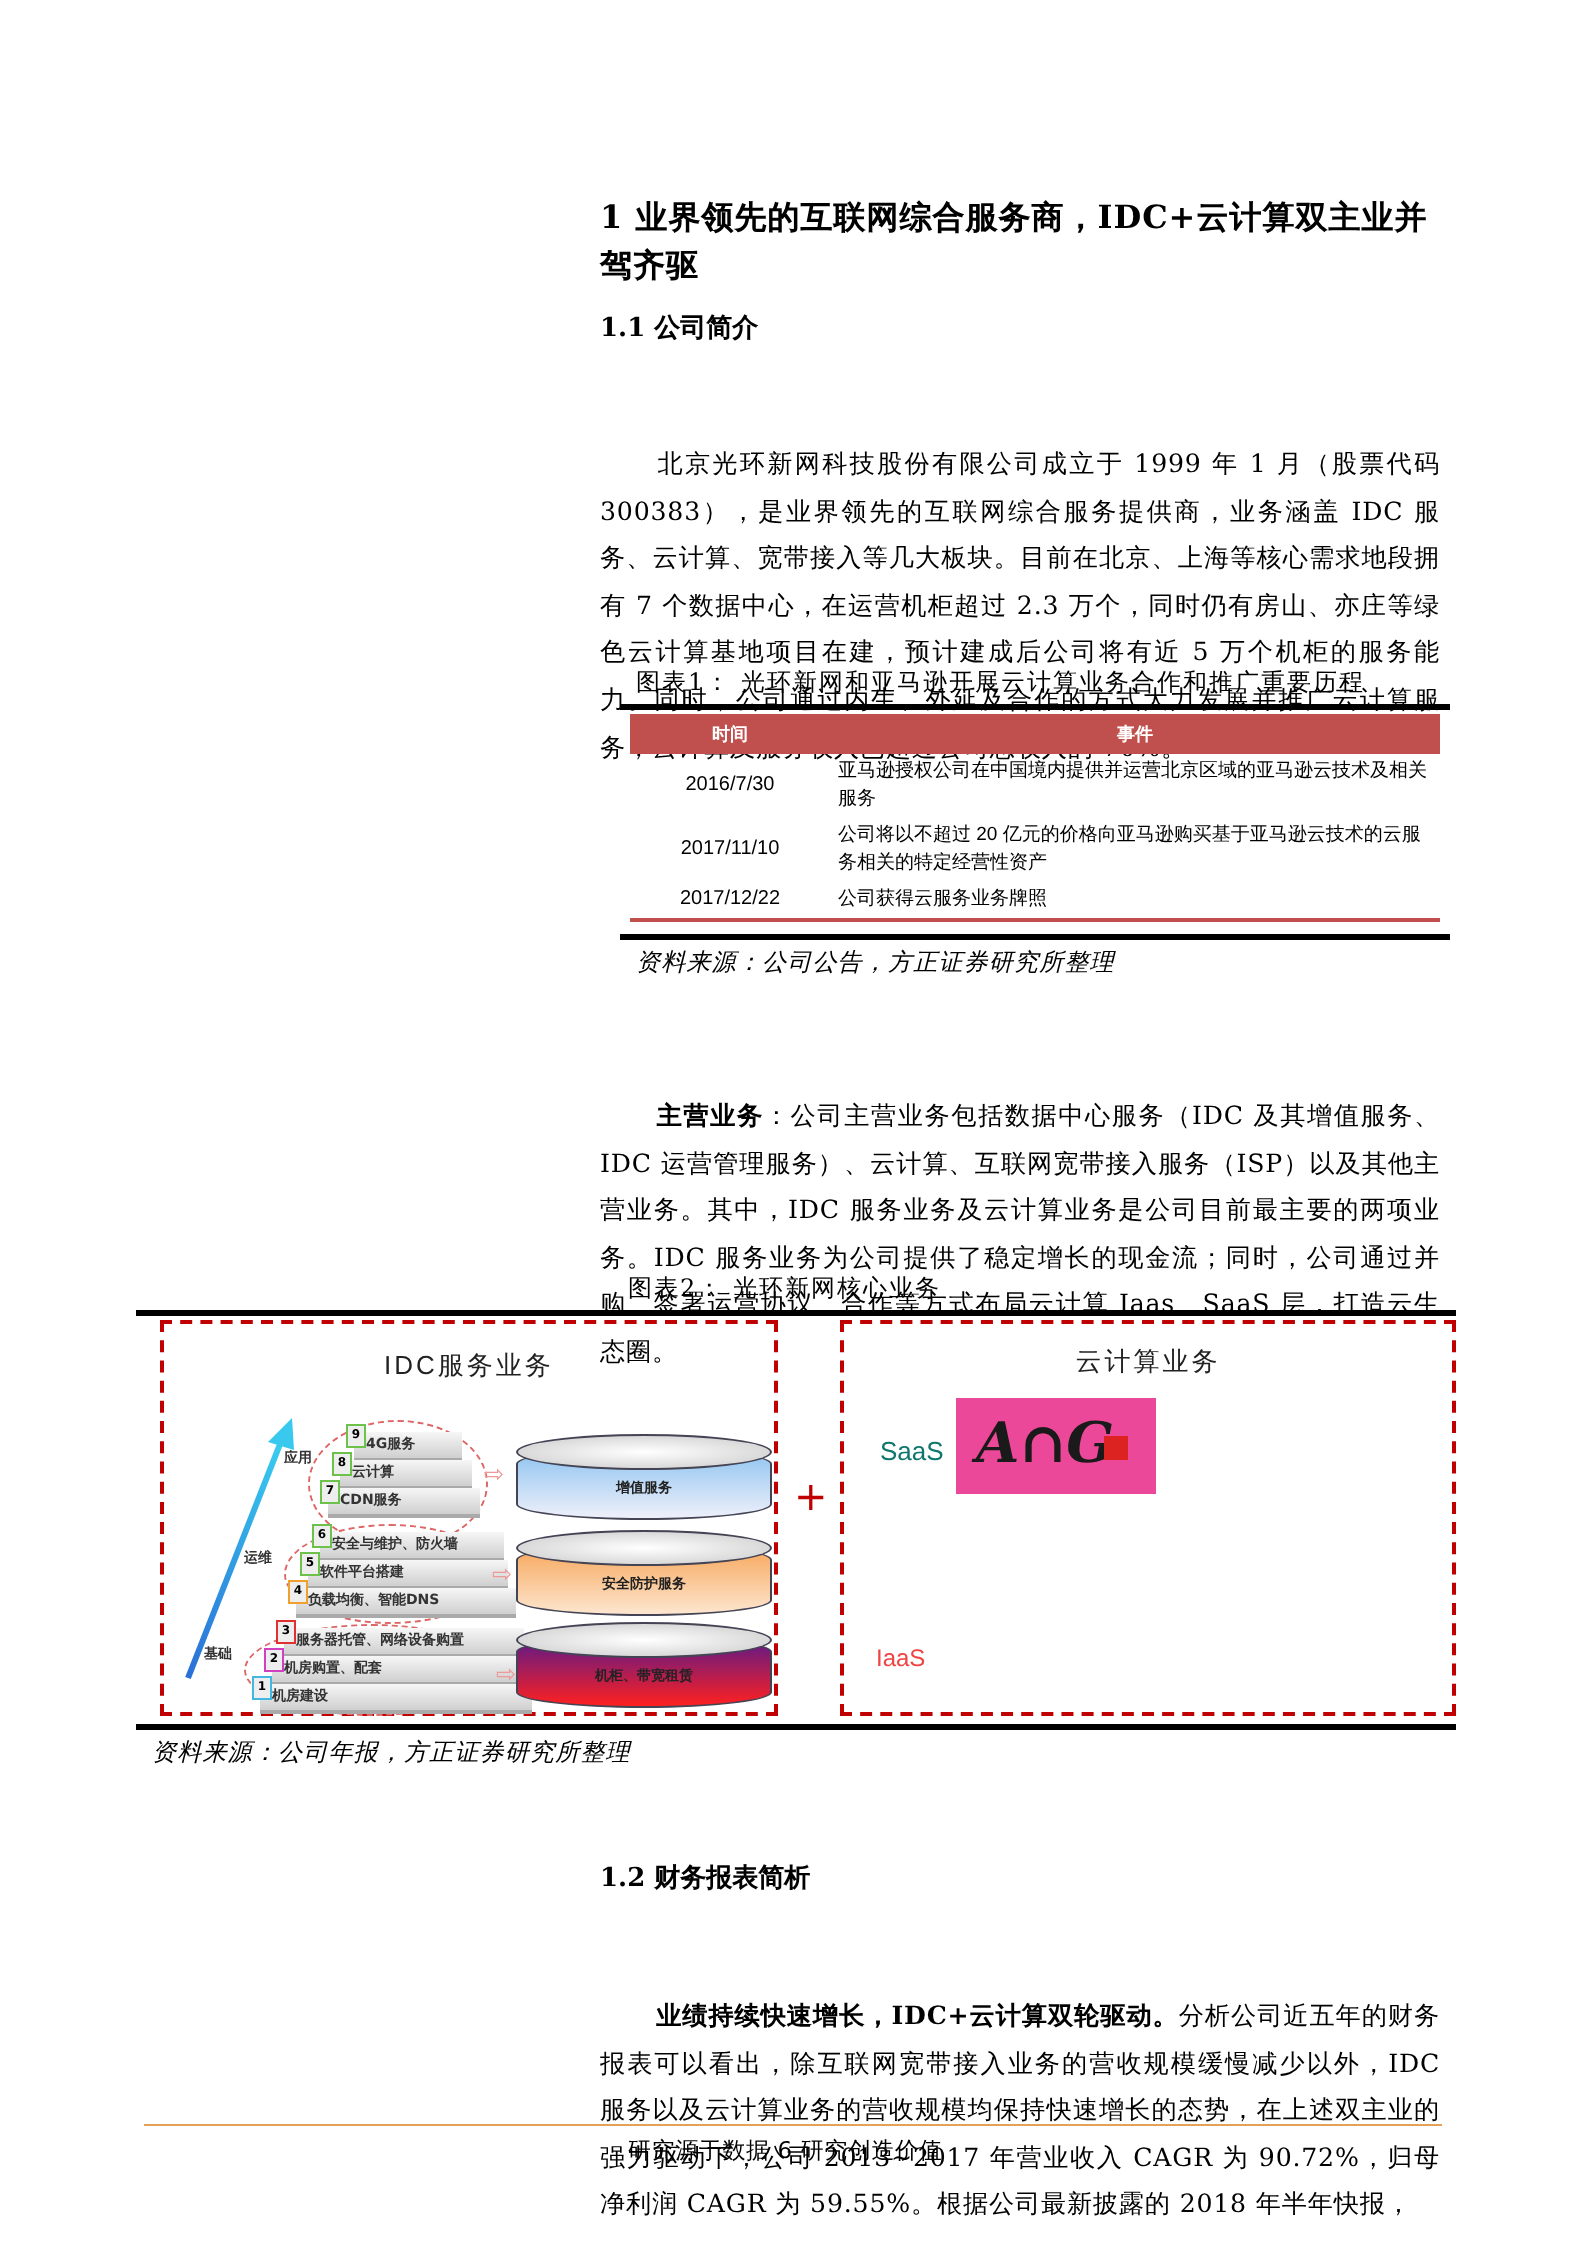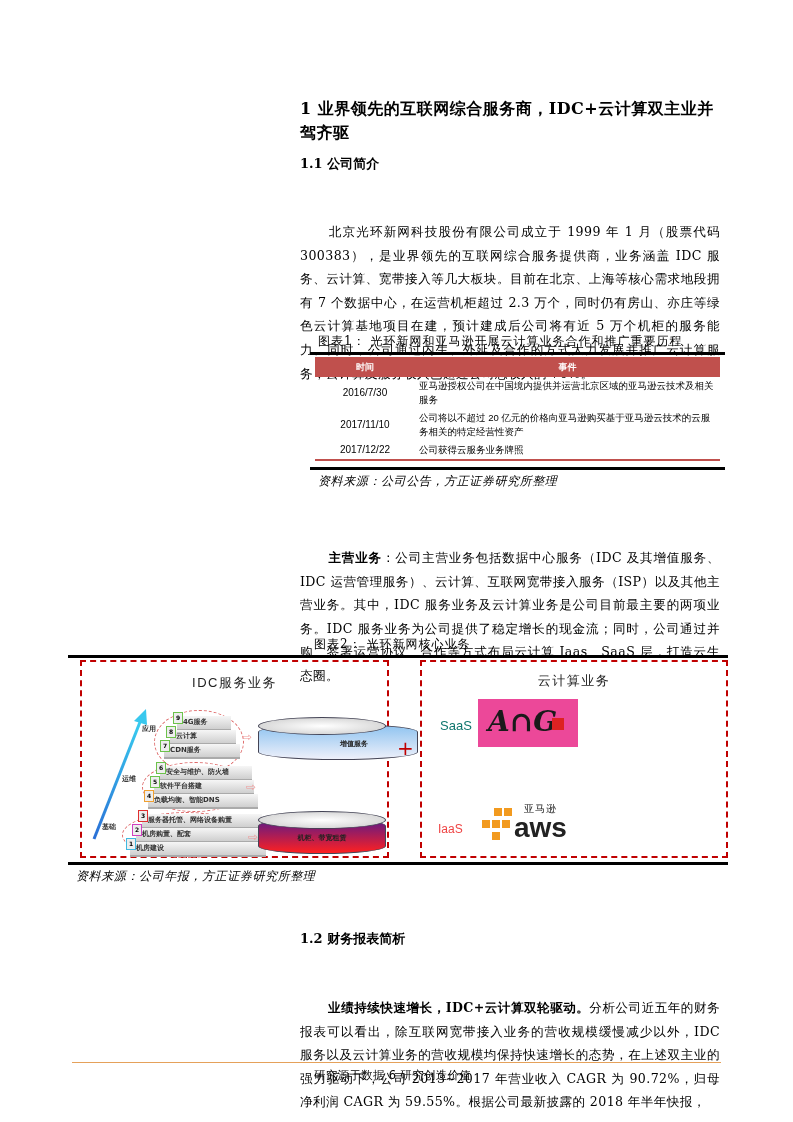--- a/index.html
+++ b/index.html
@@ -115,23 +115,27 @@
   <div class="num" style="left:68px;top:114px;border-color:#6cc24a;">5</div>
   <div class="num" style="left:62px;top:128px;border-color:#f0a030;">4</div>
   <div class="num" style="left:56px;top:148px;border-color:#e03030;">3</div>
   <div class="num" style="left:50px;top:162px;border-color:#d040c0;">2</div>
   <div class="num" style="left:44px;top:176px;border-color:#40b8e0;">1</div>
 
   <div class="arrow-sm" style="left:160px;top:68px;">⇨</div>
   <div class="arrow-sm" style="left:164px;top:118px;">⇨</div>
   <div class="arrow-sm" style="left:166px;top:168px;">⇨</div>
 
-  <div class="cyl" style="left:176px;top:62px;background:linear-gradient(#8ec3f0,#eef0fa);padding-left:32px;">
+  <div class="cyl" style="left:176px;top:62px;background:linear-gradient(#8ec3f0,#eef0fa);">
     <div class="top"></div>
     <span style="position:relative;">增值服务</span>
+  </div>
+  <div class="cyl" style="left:176px;top:110px;background:linear-gradient(#f7a65a,#fde6cf);">
+    <div class="top"></div>
+    <span style="position:relative;">安全防护服务</span>
   </div>
   <div class="cyl" style="left:176px;top:156px;background:linear-gradient(#5a1a8a,#ff2020);color:#222;">
     <div class="top"></div>
     <span style="position:relative;">机柜、带宽租赁</span>
   </div>
 </div>
 
 <div class="abs" style="left:397px;top:736px;font-family:'DejaVu Sans',sans-serif;font-size:20px;color:#c00000;">+</div>
 
 <div class="abs dash-box" style="left:420px;top:660px;width:308px;height:198px;">
@@ -139,32 +143,20 @@
 
   <div class="abs" style="left:18px;top:56px;font-family:'Liberation Sans',sans-serif;font-size:13px;color:#0f766e;">SaaS</div>
   <div class="abs" style="left:16px;top:160px;font-family:'Liberation Sans',sans-serif;font-size:12px;color:#ef4444;">IaaS</div>
 
   <div class="abs" style="left:56px;top:37px;width:100px;height:48px;background:#ec4899;">
     <span class="abs" style="left:10px;top:6px;font-family:'DejaVu Serif',serif;font-size:28px;font-weight:bold;font-style:italic;color:#1a1a1a;">A∩G</span>
     <span class="abs" style="left:74px;top:19px;width:12px;height:12px;background:#d22;"></span>
   </div>
 
 
-  <div class="abs" style="left:56px;top:140px;width:100px;height:50px;">
-    <svg class="abs" style="left:2px;top:4px;" width="42" height="40">
-      <rect x="14" y="2" width="8" height="8" fill="#f29a1f"></rect>
-      <rect x="24" y="2" width="8" height="8" fill="#f29a1f"></rect>
-      <rect x="2" y="14" width="8" height="8" fill="#f29a1f"></rect>
-      <rect x="12" y="14" width="8" height="8" fill="#f29a1f"></rect>
-      <rect x="22" y="14" width="8" height="8" fill="#f29a1f"></rect>
-      <rect x="12" y="26" width="8" height="8" fill="#f29a1f"></rect>
-    </svg>
-    <span class="abs" style="left:46px;top:0px;font-family:'DejaVu Sans',sans-serif;font-size:10px;color:#222;letter-spacing:1px;">亚马逊</span>
-    <span class="abs" style="left:36px;top:10px;font-family:'Liberation Sans',sans-serif;font-size:28px;font-weight:bold;color:#222;">aws</span>
-  </div>
 </div>
 
 <div class="abs rule" style="left:68px;top:862px;width:660px;"></div>
 <div class="abs source" style="left:76px;top:868px;">资料来源：公司年报，方正证券研究所整理</div>
 
 <div class="abs h2" style="left:300px;top:930px;">1.2 财务报表简析</div>
 <div class="abs para" style="top:960px;"><span class="indent"></span><b>业绩持续快速增长，IDC+云计算双轮驱动。</b><span>分析公司近五年的财务报表可以看出，除互联网宽带接入业务的营收规模缓慢减少以外，IDC 服务以及云计算业务的营收规模均保持快速增长的态势，在上述双主业的强力驱动下，公司 2013~2017 年营业收入 CAGR 为 90.72%，归母净利润 CAGR 为 59.55%。根据公司最新披露的 2018 年半年快报，</span></div>
 
 <div class="abs footer-line"></div>
 <div class="abs footer">研究源于数据 6 研究创造价值</div>

